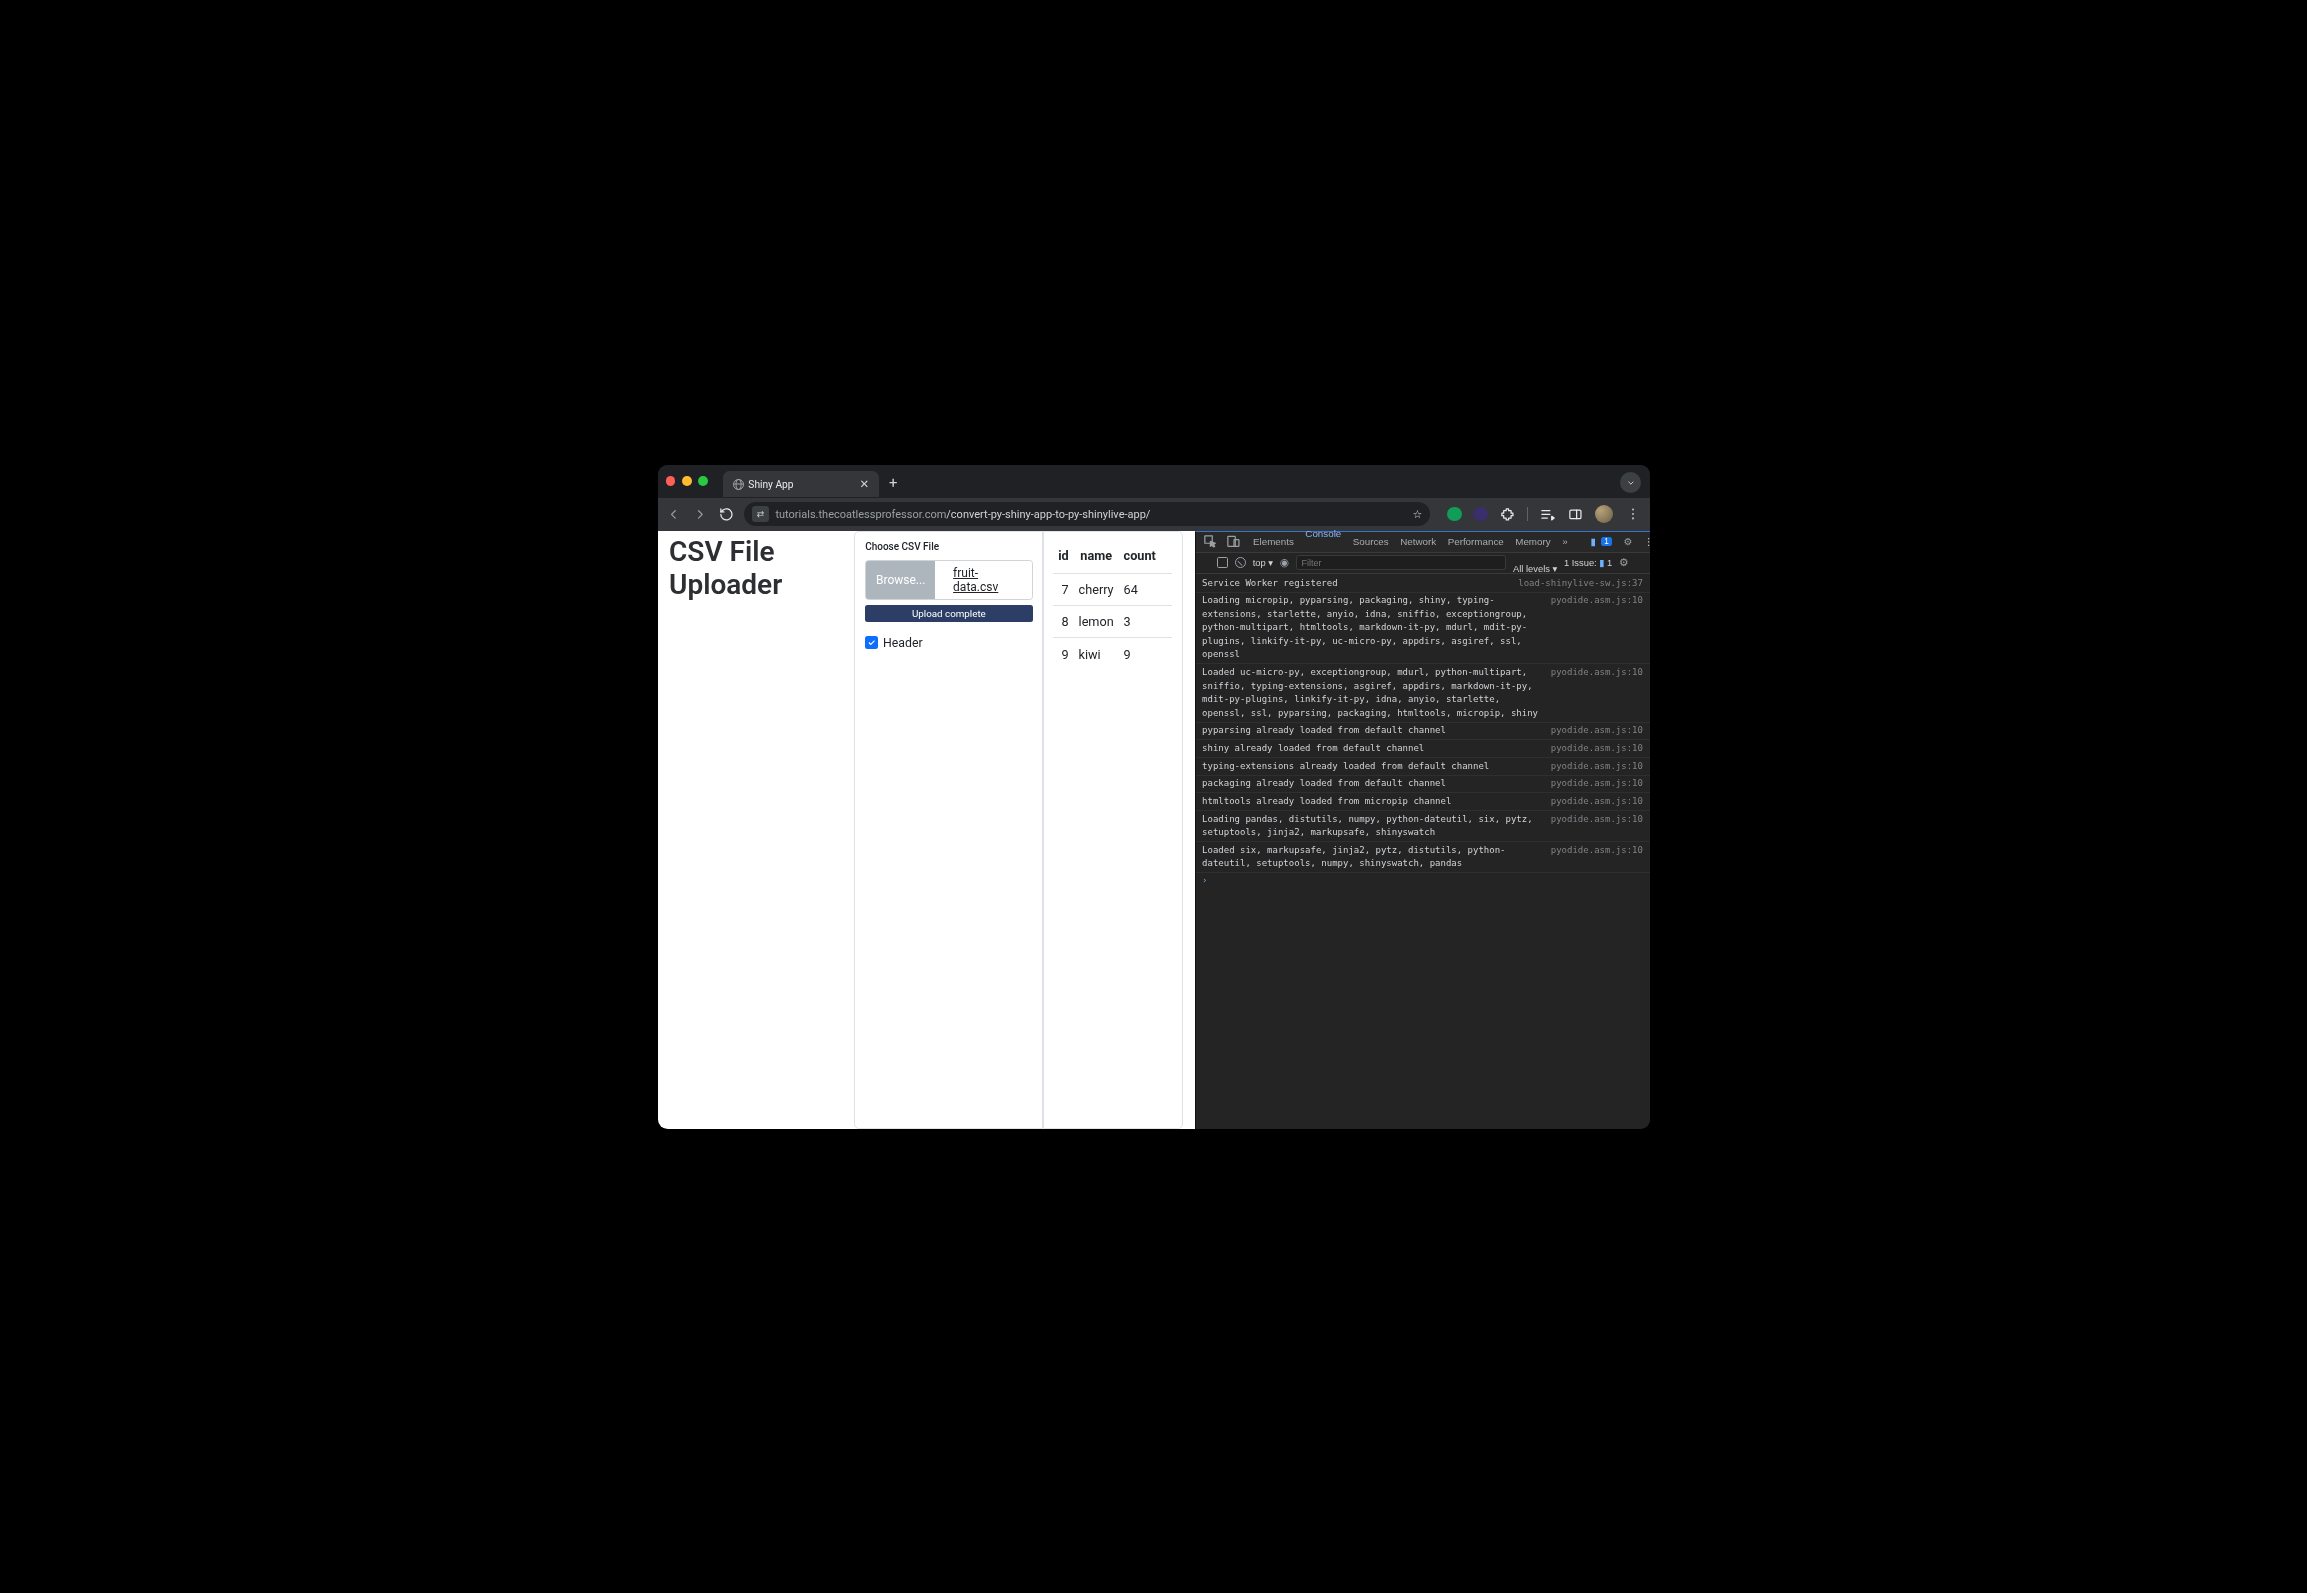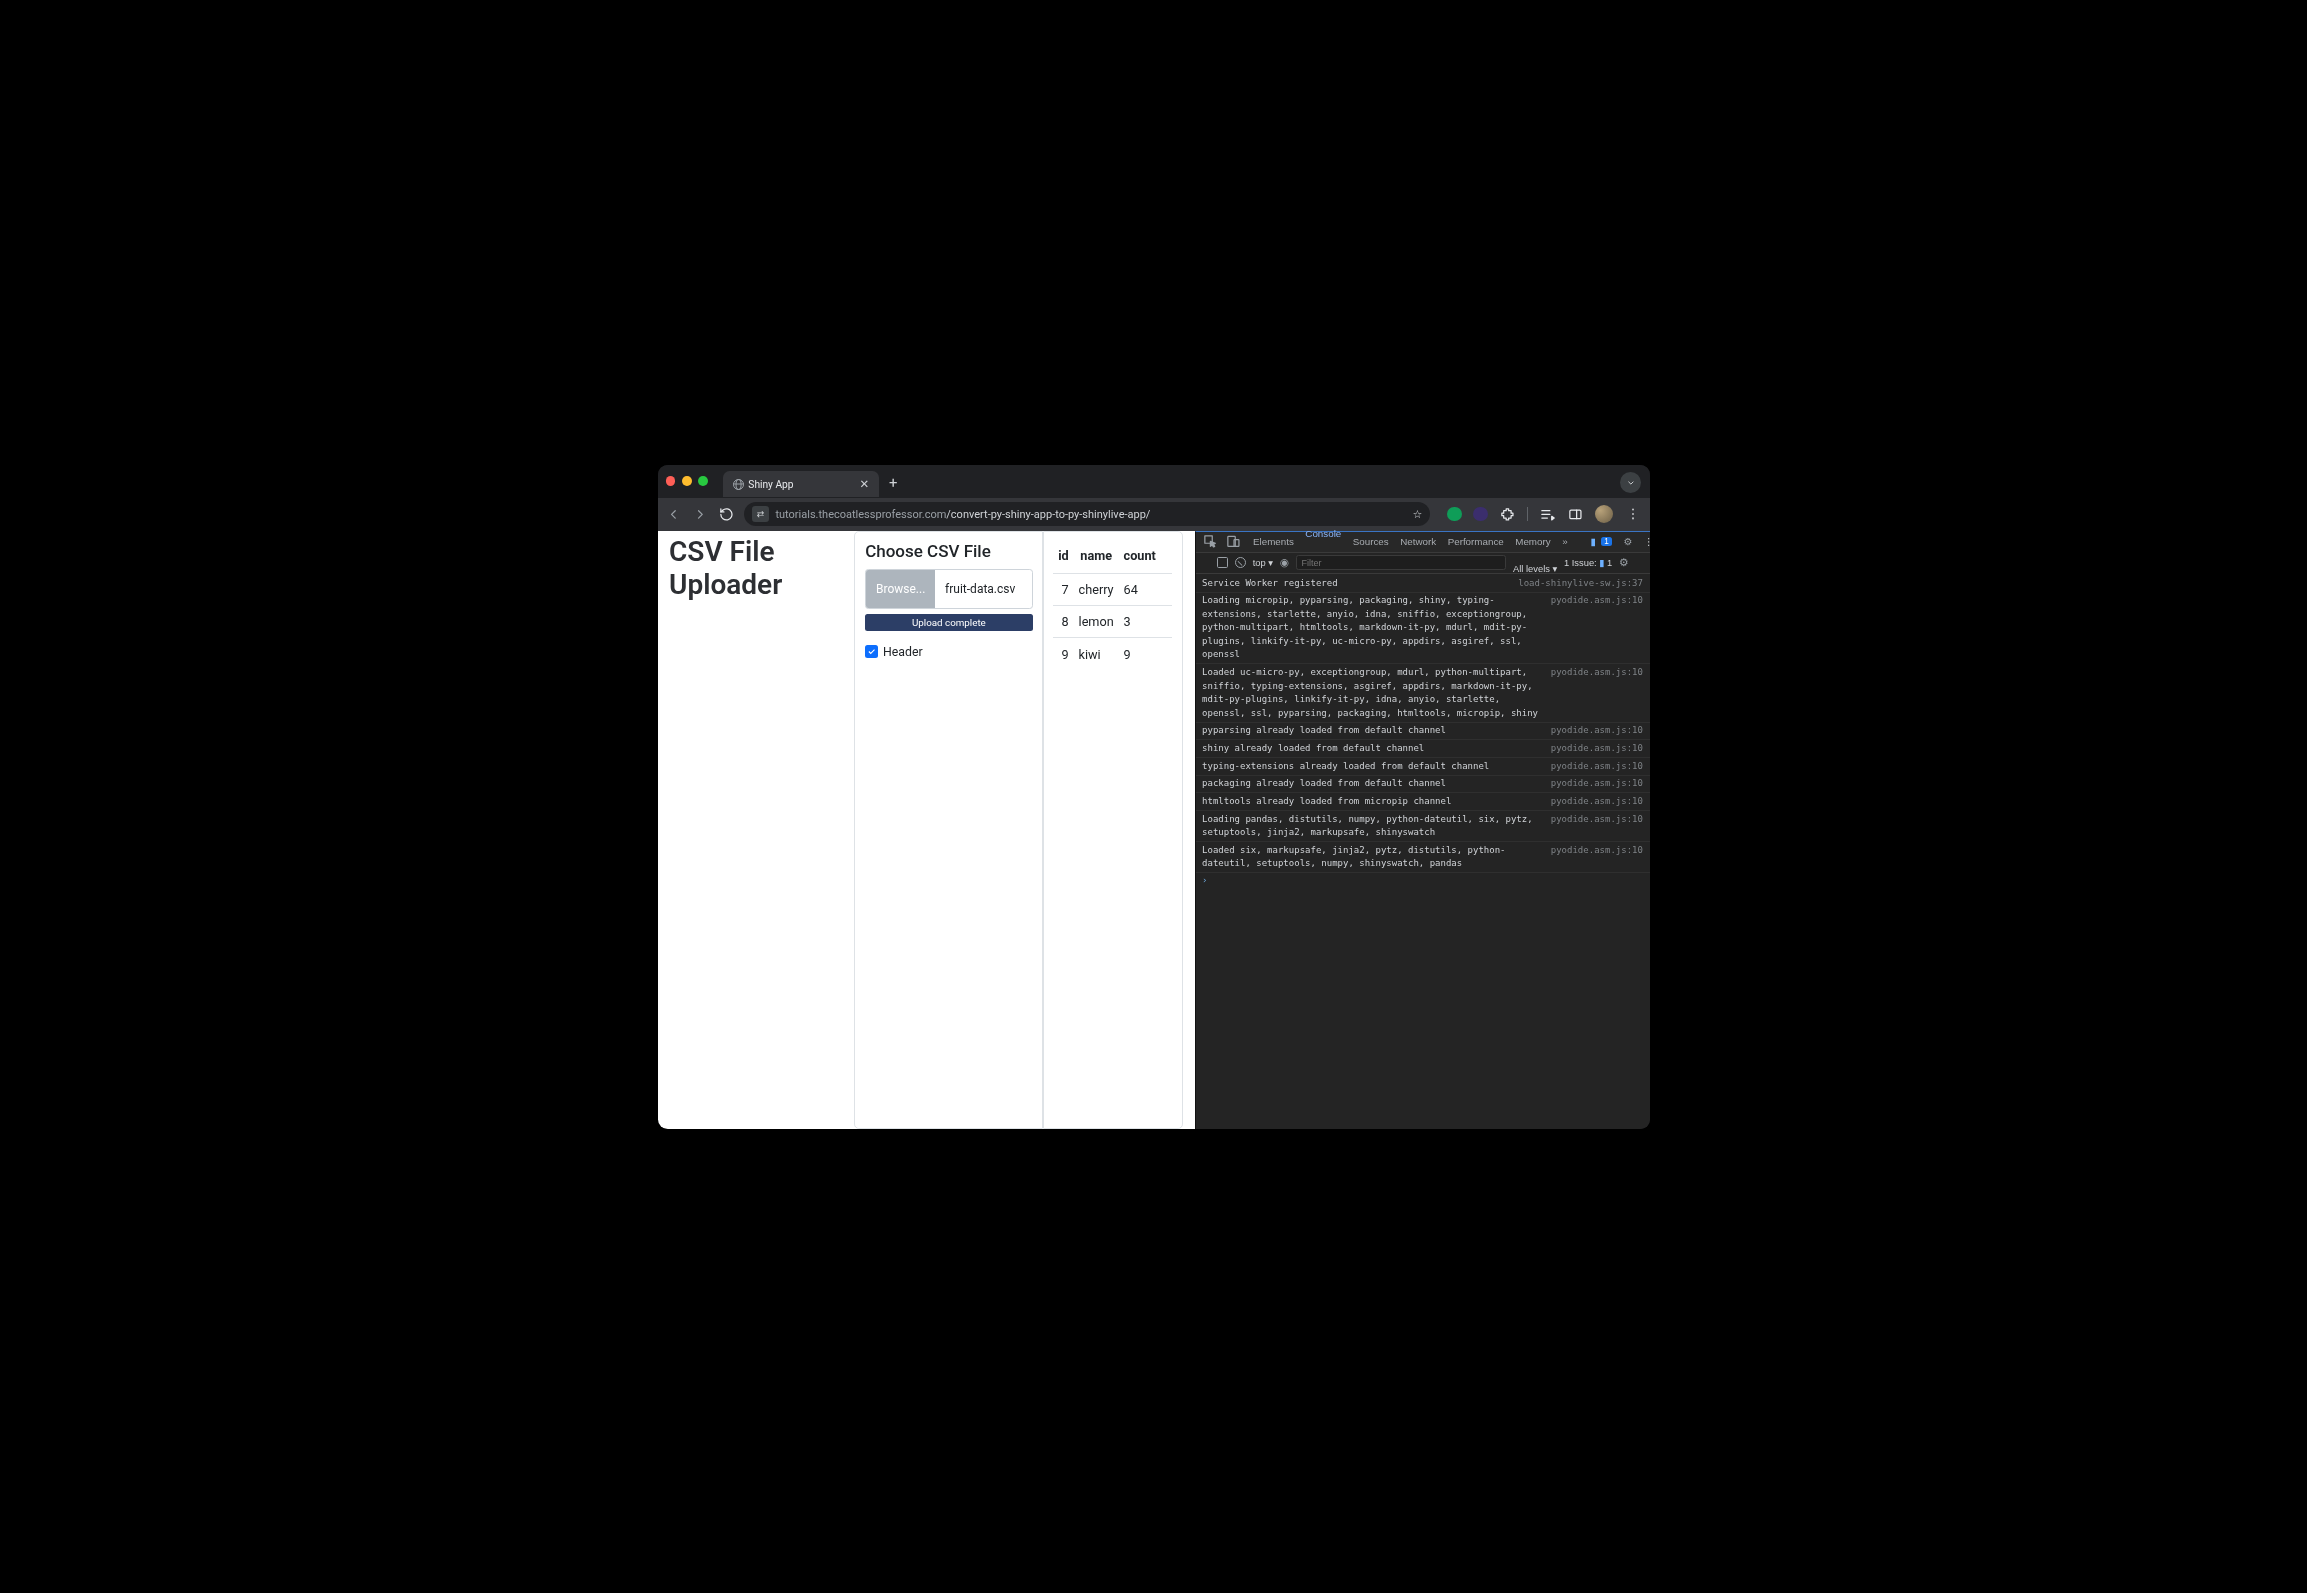--- a/index.html
+++ b/index.html
@@ -80,24 +80,24 @@
     flex:1;background:#fff;color:#212529;display:flex;flex-direction:row;overflow:hidden;
   }
   .page-h1{font-size:28px;font-weight:600;color:#2d2f33;padding:4.9px 11.5px 6.6px;}
   .panels{display:flex;gap:0;padding:0 11.5px;}
   .card{
     border:0.8px solid #dee2e6;border-radius:4.9px;background:#fff;padding:9.8px 9.8px 14.8px;
   }
   .card.sidebar{width:189px;}
   .card.tablecard{flex:1;margin-left:-0.8px;border-top-left-radius:0;border-bottom-left-radius:0;}
   .card.sidebar{border-top-right-radius:0;border-bottom-right-radius:0;}
-  .label{font-size:17px;color:#212529;margin-bottom:8.2px;font-weight:500;}
+  .label{font-size:10px;color:#212529;margin-bottom:8.2px;font-weight:500;}
   .fileinput{display:flex;border:0.8px solid #ced4da;border-radius:3.3px;overflow:hidden;height:40px;}
   .browse{background:#adb5bd;color:#fff;padding:0 9.8px;display:flex;align-items:center;font-size:12px;}
-  .filename{flex:1;display:flex;align-items:center;padding:0 10px;font-size:12px;color:#212529;}
+  .filename{flex:1;display:flex;align-items:center;padding:0 18px;font-size:12px;color:#212529;text-decoration:underline;}
   .progress{height:16.4px;background:#2c3e66;color:#fff;font-size:9.8px;display:flex;align-items:center;justify-content:center;margin-top:4.9px;border-radius:2.5px;}
   .chk{display:flex;align-items:center;gap:4.9px;margin-top:14px;}
   .chkbox{width:13px;height:13px;border-radius:2.5px;background:#0d6efd;display:flex;align-items:center;justify-content:center;}
   .chkbox svg{width:9px;height:9px;stroke:#fff;stroke-width:3;fill:none;}
   .chk span{font-size:12.3px;}
 
   table.data{width:100%;border-collapse:collapse;font-size:12.7px;}
   table.data th{font-weight:700;text-align:center;padding:6.6px 4.9px 9.8px;color:#212529;}
   table.data td{padding:8.2px 4.9px;border-top:0.8px solid #dee2e6;}
   table.data td:nth-child(1){width:49px;padding-left:8.2px;}

